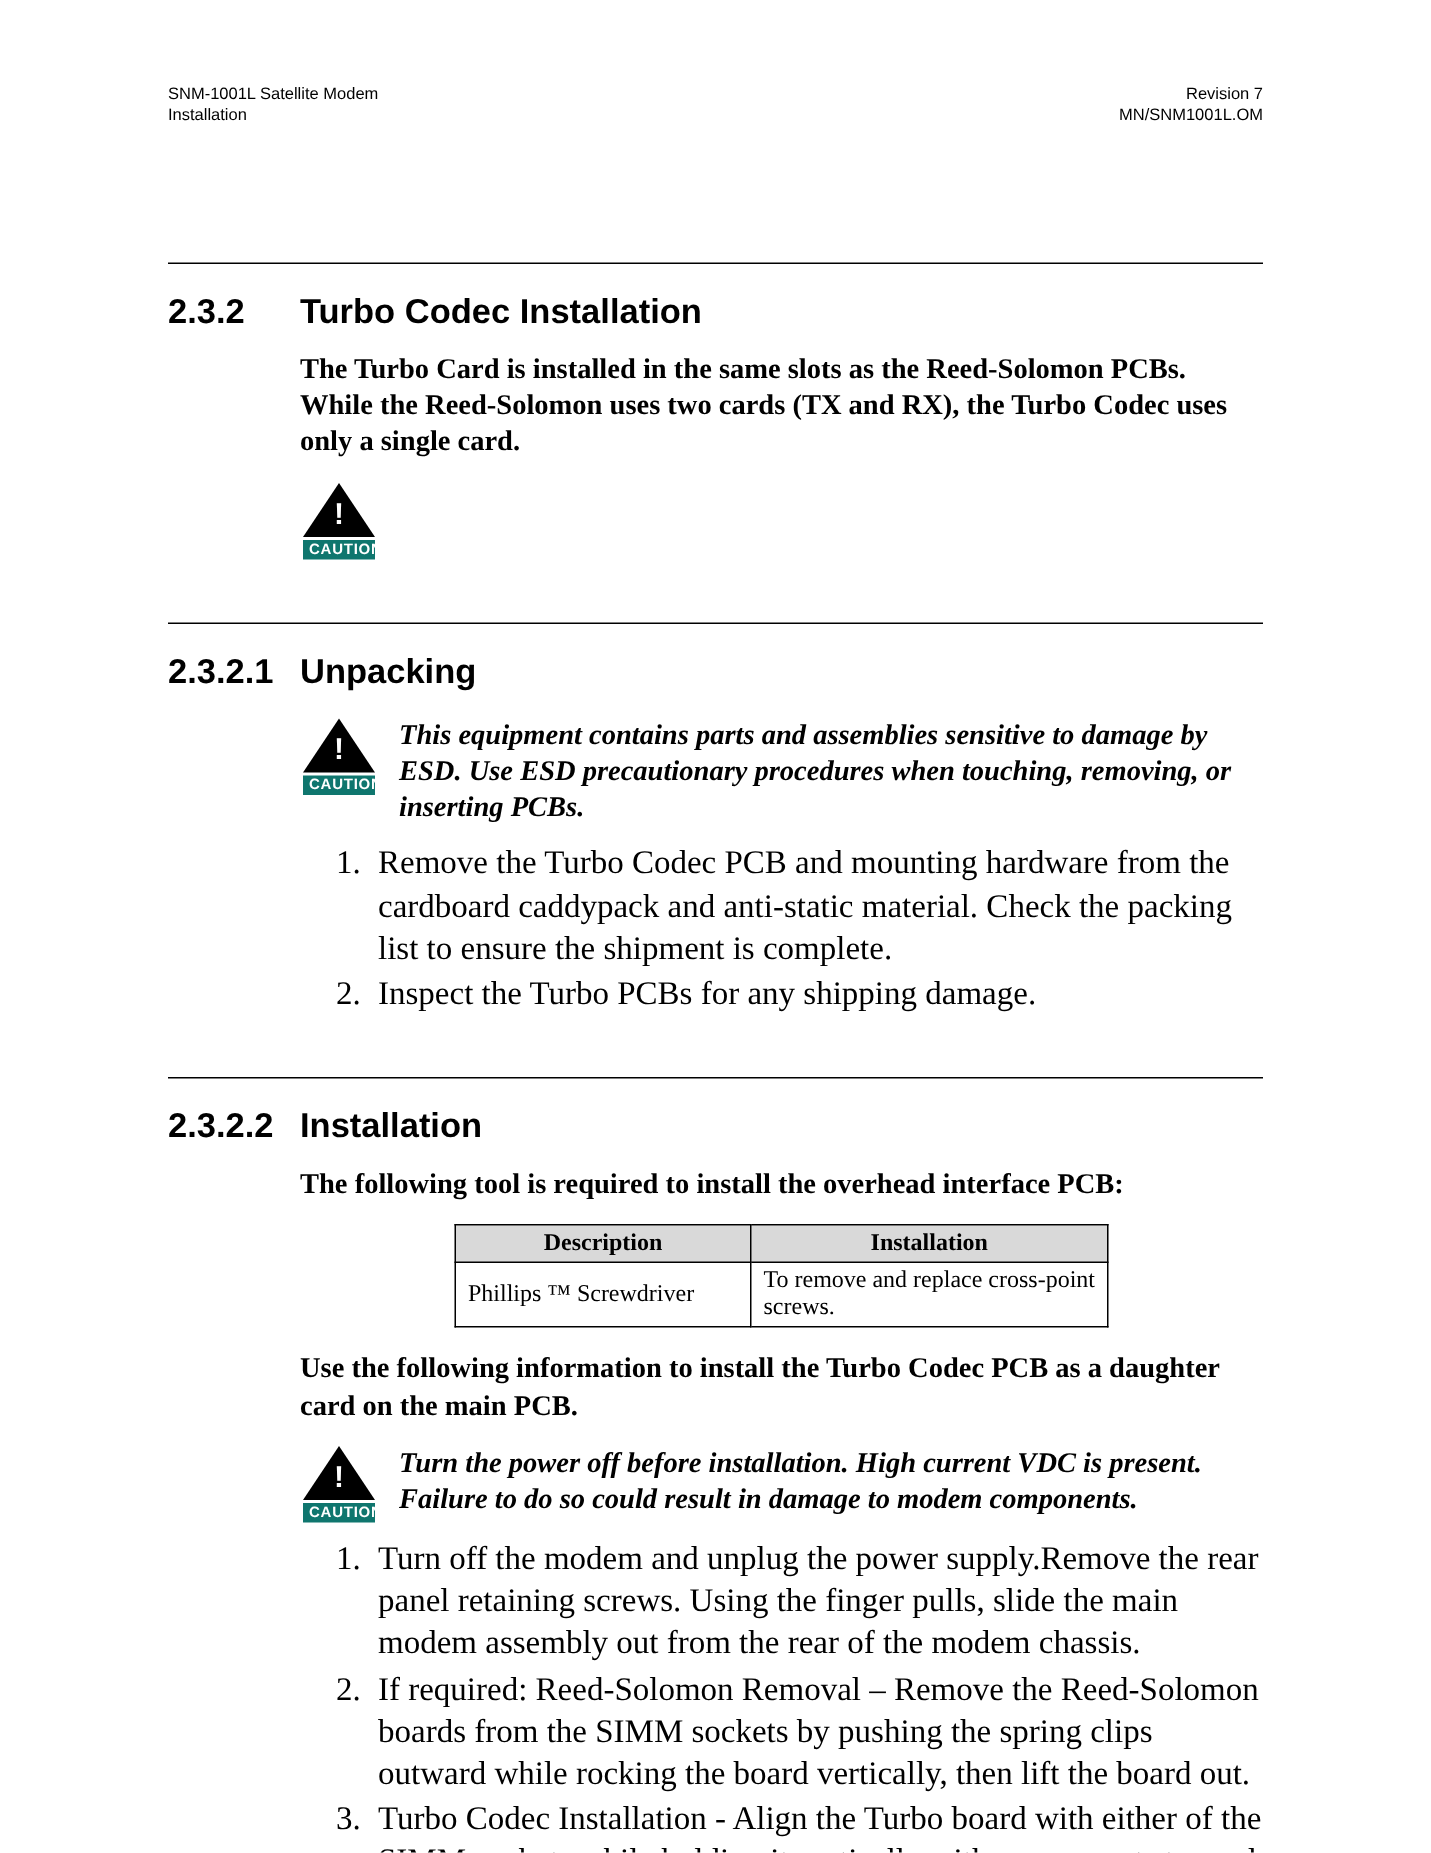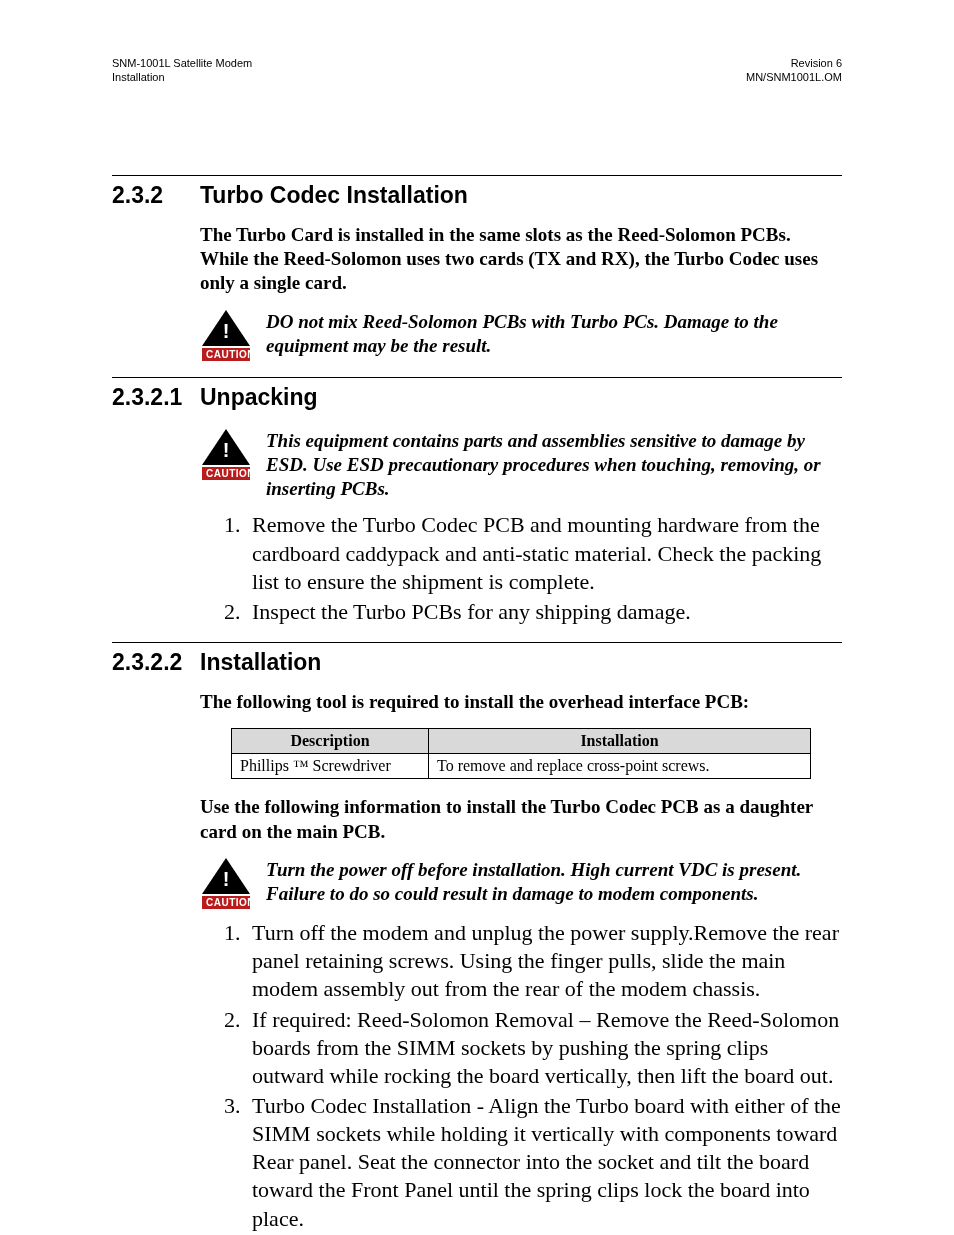--- a/index.html
+++ b/index.html
@@ -25,22 +25,22 @@
     font-family: Arial, Helvetica, sans-serif;
     font-size: 11px;
     line-height: 1.3;
     margin-bottom: 90px;
   }
   .hdr .left, .hdr .right { display: flex; flex-direction: column; }
   .hdr .right { text-align: right; }
 
   .sec {
     border-top: 1.5px solid #000;
-    padding-top: 6px;
-    margin-top: 16px;
+    padding-top: 18px;
+    margin-top: 42px;
   }
   .sec-head {
     display: flex;
     font-family: Arial, Helvetica, sans-serif;
     font-weight: bold;
     font-size: 23px;
     margin-bottom: 14px;
   }
   .sec-num { width: 88px; flex: 0 0 88px; }
   .body-indent { margin-left: 88px; }
@@ -77,21 +77,21 @@
     left: -5px; top: 10px;
     width: 10px;
     text-align: center;
     color: #fff;
     font-family: Arial, Helvetica, sans-serif;
     font-weight: bold;
     font-size: 20px;
   }
   .caution-label {
     margin-top: 2px;
-    background: #b91c1c;
+    background: #0f766e;
     color: #fff;
     font-family: Arial, Helvetica, sans-serif;
     font-size: 10px;
     font-weight: bold;
     letter-spacing: 0.5px;
     padding: 1px 4px;
     text-align: center;
     width: 48px;
     box-sizing: border-box;
   }
@@ -106,21 +106,21 @@
     font-size: 22px;
     line-height: 1.28;
     margin: 8px 0 4px 0;
     padding-left: 46px;
   }
   ol.numlist li { padding-left: 6px; margin-bottom: 2px; }
 
   table.tool {
     border-collapse: collapse;
     margin: 6px auto 16px auto;
-    width: 580px;
+    width: 436px;
     font-size: 16px;
   }
   table.tool th, table.tool td {
     border: 1px solid #000;
     padding: 3px 8px;
   }
   table.tool th {
     background: #d9d9d9;
     font-weight: bold;
     text-align: center;
@@ -131,38 +131,37 @@
 <body>
 
 <div class="page">
 
   <div class="hdr">
     <div class="left">
       <span>SNM-1001L Satellite Modem</span>
       <span>Installation</span>
     </div>
     <div class="right">
-      <span>Revision 6</span>
+      <span>Revision 7</span>
       <span>MN/SNM1001L.OM</span>
     </div>
   </div>
 
   <div class="sec">
     <div class="sec-head">
       <span class="sec-num">2.3.2</span>
       <span>Turbo Codec Installation</span>
     </div>
     <div class="body-indent">
       <p class="body">The Turbo Card is installed in the same slots as the Reed-Solomon PCBs. While the Reed-Solomon uses two cards (TX and RX), the Turbo Codec uses only a single card.</p>
       <div class="caution-row">
         <div class="caution-icon">
           <div class="triangle"></div>
           <div class="caution-label">CAUTION</div>
         </div>
-        <div class="caution-text">DO not mix Reed-Solomon PCBs with Turbo PCs. Damage to the equipment may be the result.</div>
       </div>
     </div>
   </div>
 
   <div class="sec">
     <div class="sec-head">
       <span class="sec-num">2.3.2.1</span>
       <span>Unpacking</span>
     </div>
     <div class="body-indent">

